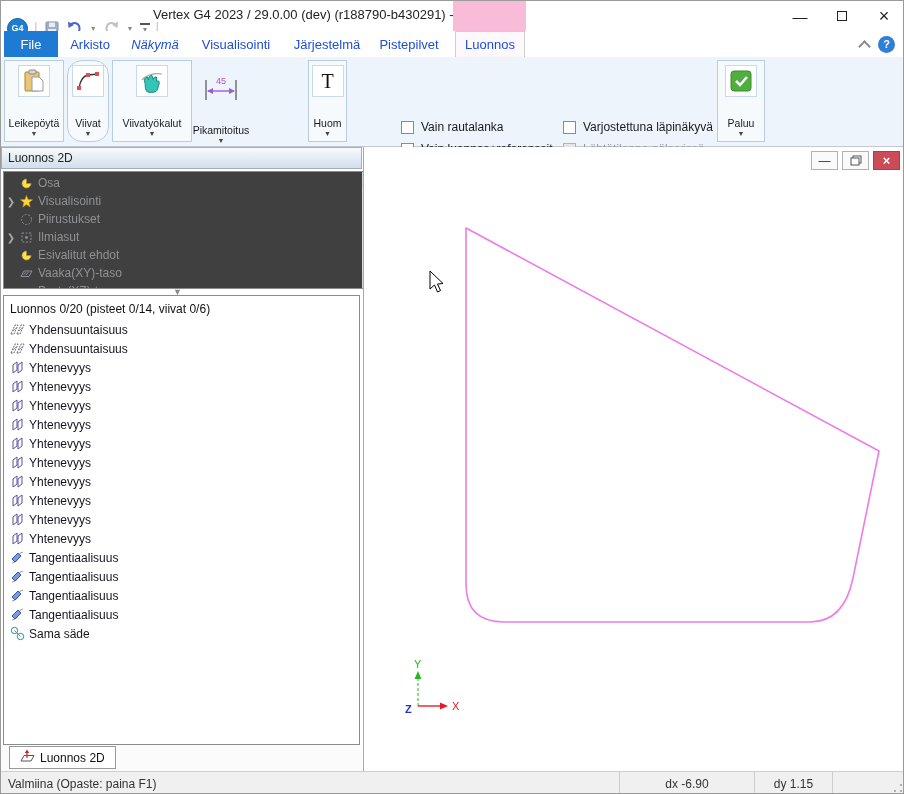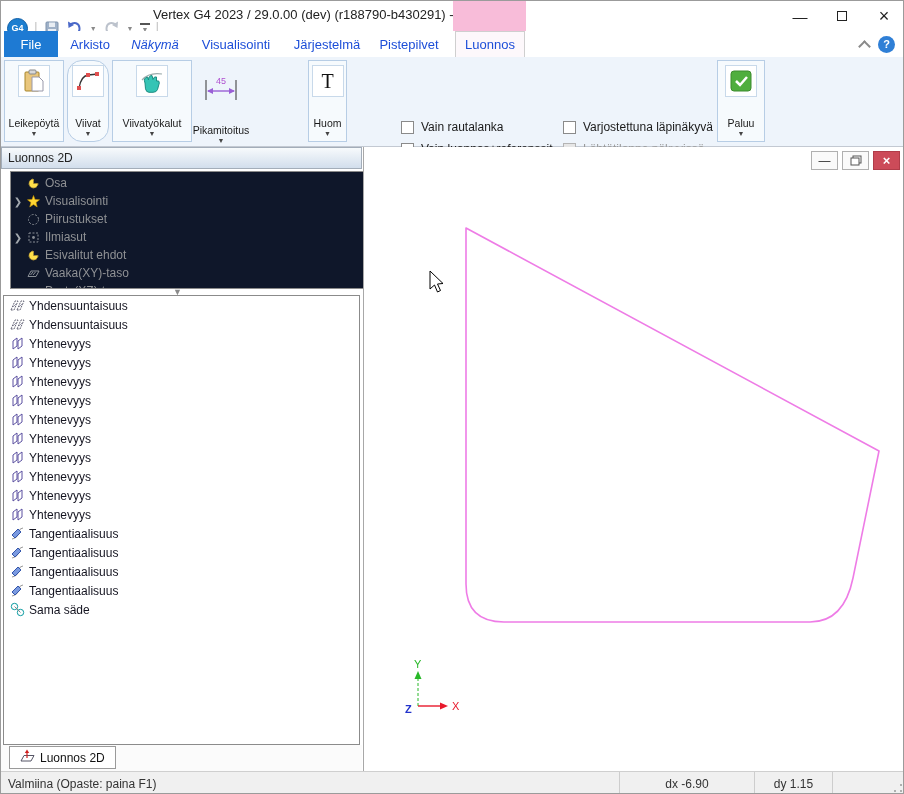--- a/index.html
+++ b/index.html
@@ -48,21 +48,21 @@
   .cbrow { position:absolute; display:flex; align-items:center; gap:7px; font-size:12px; color:#1a1a1a; }
   .cbbox { width:13px; height:13px; background:#fff; border:1px solid #8a8a8a; }
   .cbrow.disabled { color:#9a9a9a; }
   .cbrow.disabled .cbbox { background:#e6e6e6; border-color:#b4b4b4; }
   .grouplabel { position:absolute; left:0; top:72px; width:300px; text-align:center; font-size:12px; color:#444; }
 
   
   .panel-header { position:absolute; left:0; top:146px; width:361px; height:22px;
                   background:linear-gradient(#f7fafc,#d2deec); border:1px solid #a3adb9;
                   font-size:12px; color:#222; display:flex; align-items:center; padding-left:6px; }
-  .treearea { position:absolute; left:9px; top:170px; width:377px; height:118px; background:#0f172a;
+  .treearea { position:absolute; left:2px; top:170px; width:377px; height:118px; background:#404040;
               border:1px solid #8b8b8b; overflow:hidden; }
   .treerow { position:absolute; left:0; height:18px; display:flex; align-items:center; font-size:12px;
              color:#8f9194; white-space:nowrap; }
   .tchev { width:14px; text-align:center; color:#a3a8ae; font-size:10px; }
   .ticon { width:16px; display:flex; justify-content:center; margin-right:4px; }
   .vscroll { position:absolute; right:0; top:0; width:17px; height:116px; background:#dcdcde; }
   .varrow { position:absolute; left:0; width:17px; height:16px; background:#d3d3d5; color:#404040;
             font-size:7px; display:flex; align-items:center; justify-content:center; }
   .vthumb { position:absolute; left:1px; top:17px; width:15px; height:40px; background:#c2c2c4;
             border:1px solid #9a9a9c; }
@@ -326,20 +326,21 @@
   <div class="vscroll">
     <div class="varrow" style="top:0;">▲</div>
     <div class="vthumb"></div>
     <div class="varrow" style="bottom:0;">▼</div>
   </div>
 </div>
 
 <div class="split-chev">▼</div>
 
 <div class="listarea">
+  <div class="listheader">Luonnos 0/20 (pisteet 0/14, viivat 0/6)</div>
   <div>
       <div class="lrow">
     <span class="licon">
           <svg width="15" height="15" viewBox="0 0 15 15">
     <path d="M1 12 L5 3 L8 3 L4 12 Z" fill="#fff" stroke="#667" stroke-dasharray="2 1"></path>
     <path d="M7 12 L11 3 L14 3 L10 12 Z" fill="#fff" stroke="#667" stroke-dasharray="2 1"></path>
     <line x1="3" y1="9" x2="6" y2="6" stroke="#99a"></line>
             <line x1="9" y1="9" x2="12" y2="6" stroke="#99a"></line>
   </svg>
         </span>

